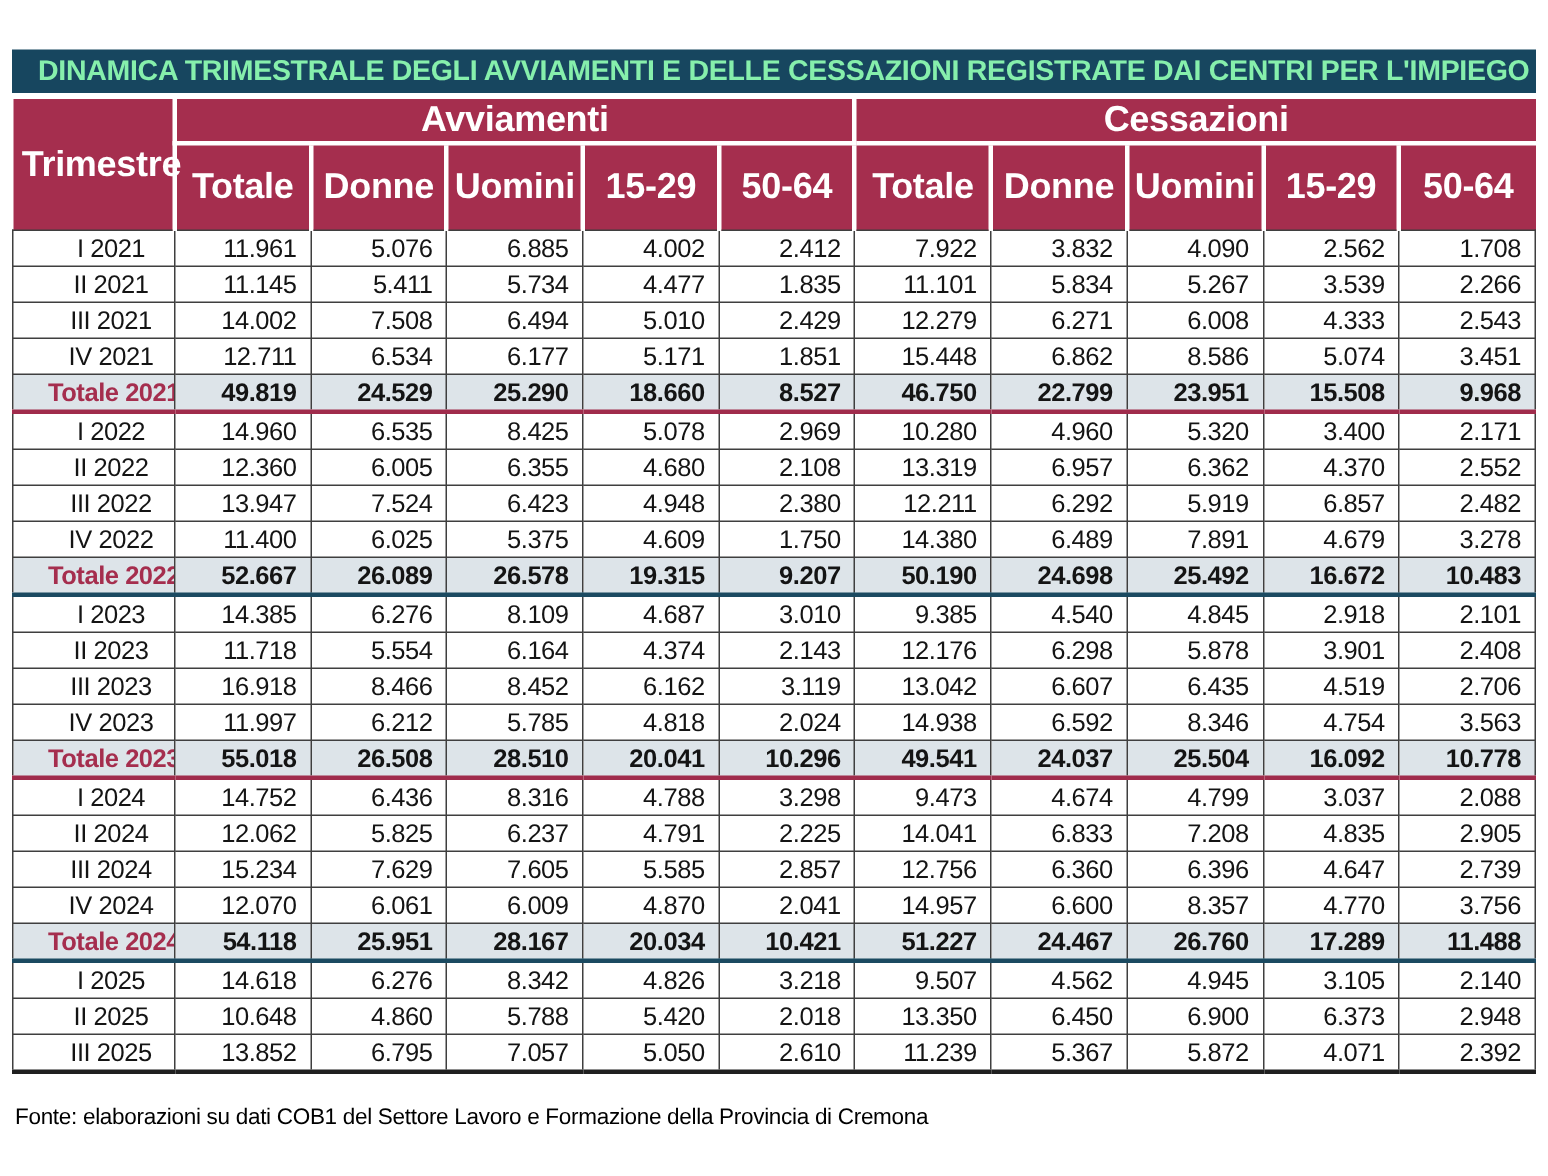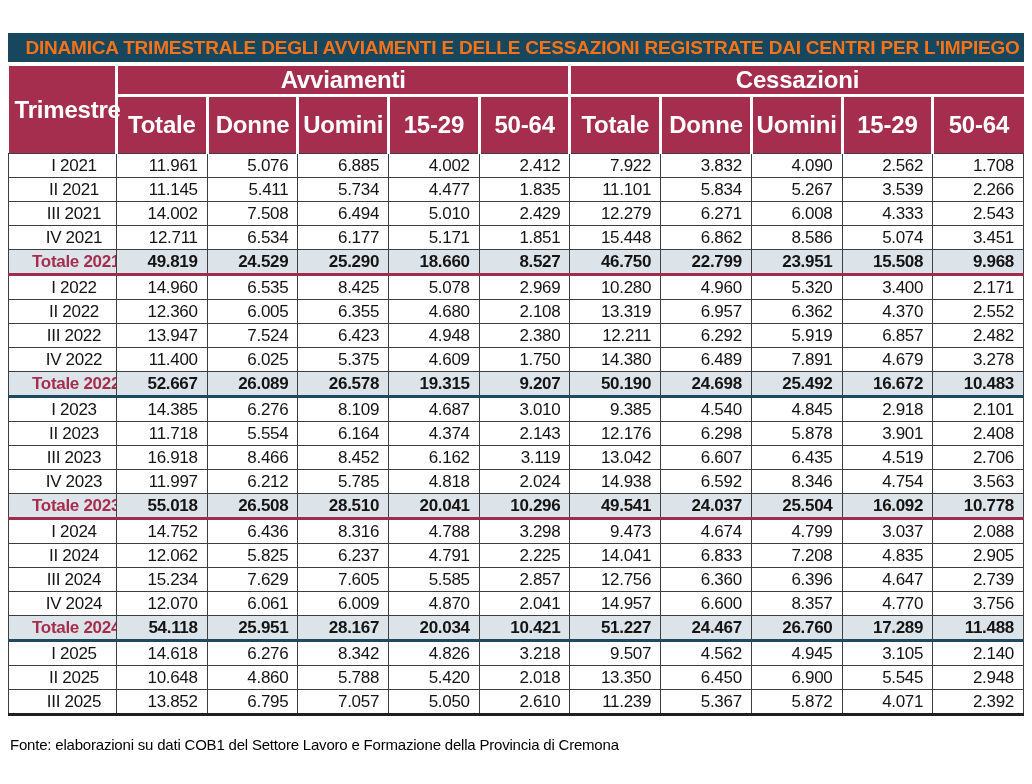--- a/index.html
+++ b/index.html
@@ -2,21 +2,21 @@
 <html><head>
 <meta charset="utf-8">
 <style>
   html,body{margin:0;padding:0;background:#ffffff;}
   .page{
     position:relative;width:1032px;height:784px;background:#ffffff;overflow:hidden;
     font-family:"Liberation Sans","DejaVu Sans",sans-serif;
   }
   .title-bar{
     position:absolute;top:33px;left:8px;width:1016px;height:29px;
-    background:#17465f;color:#f97316;font-weight:bold;font-size:19px;letter-spacing:-0.2px;
+    background:#17465f;color:#86efac;font-weight:bold;font-size:19px;letter-spacing:-0.2px;
     display:flex;align-items:center;justify-content:center;box-sizing:border-box;padding-left:13px;
   }
   table.main{
     position:absolute;top:66px;left:8px;width:1016px;
     border-collapse:collapse;table-layout:fixed;font-size:17px;
   }
   col.col-label{width:108px;}
   thead th{
     background:#a52e4e;color:#ffffff;font-weight:bold;font-size:24px;
     border:3px solid #ffffff;padding:0;letter-spacing:-0.2px;
@@ -352,21 +352,21 @@
         <tr>
           <td class="label">II 2025</td>
           <td class="num">10.648</td>
           <td class="num">4.860</td>
           <td class="num">5.788</td>
           <td class="num">5.420</td>
           <td class="num">2.018</td>
           <td class="num">13.350</td>
           <td class="num">6.450</td>
           <td class="num">6.900</td>
-          <td class="num">5.545</td>
+          <td class="num">6.373</td>
           <td class="num">2.948</td>
         </tr>
         <tr class="last">
           <td class="label">III 2025</td>
           <td class="num">13.852</td>
           <td class="num">6.795</td>
           <td class="num">7.057</td>
           <td class="num">5.050</td>
           <td class="num">2.610</td>
           <td class="num">11.239</td>

